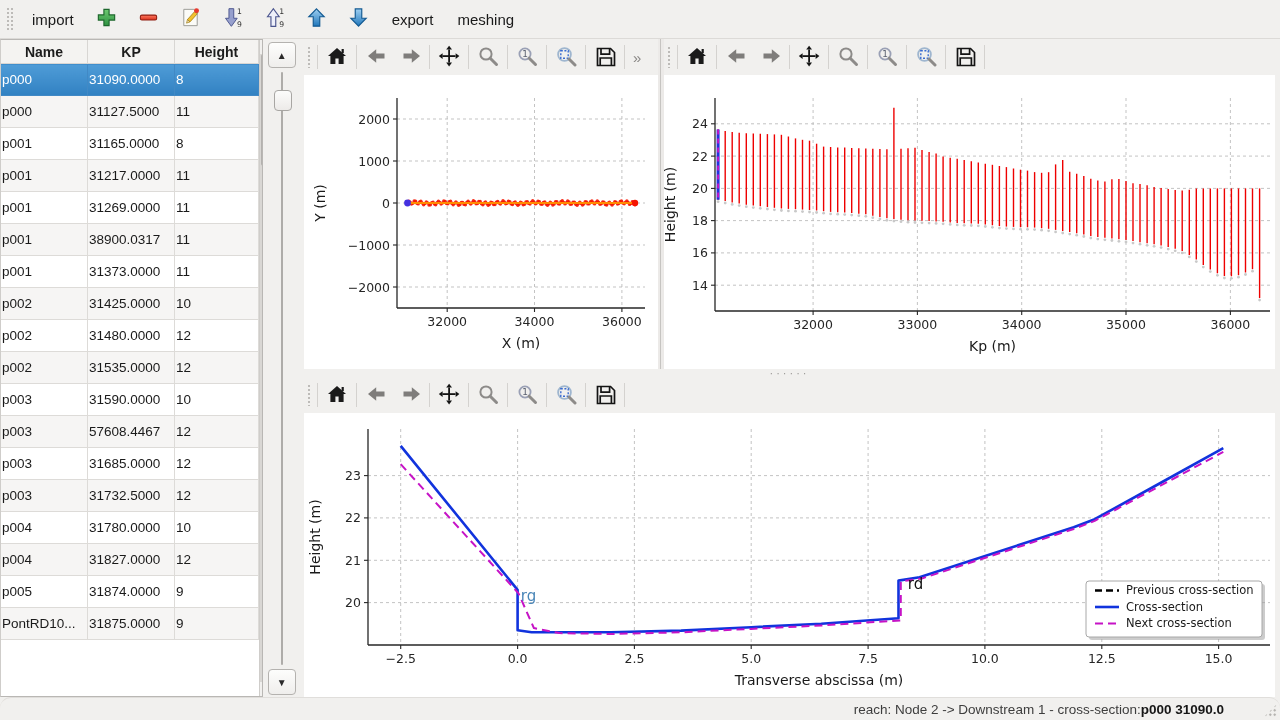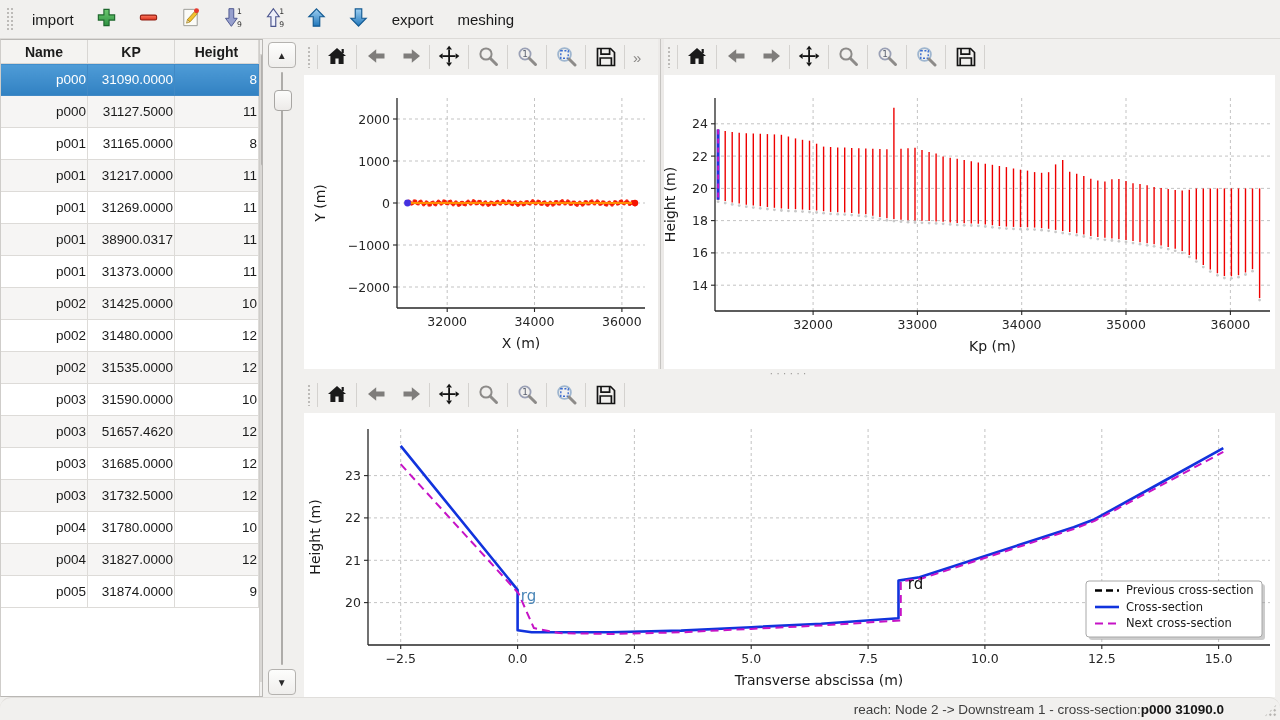--- a/index.html
+++ b/index.html
@@ -23,21 +23,21 @@
   .main{flex:1 1 auto;display:flex;min-height:0;}
 
   
   .left-panel{width:300px;flex:0 0 auto;display:flex;}
   .table-wrap{width:263px;display:flex;border:1px solid #b9b7b4;border-left-color:#cfcdca;
     background:#fff;overflow:hidden;}
   .grid-table{border-collapse:collapse;width:249px;table-layout:fixed;height:fit-content;}
   .grid-table th{height:21px;font:bold 14px "Liberation Sans",sans-serif;color:#1c1c1c;
     background:#f4f3f1;border:1px solid #d8d6d3;border-top:none;text-align:center;}
   .grid-table td{height:29px;font:13.5px "Liberation Sans",sans-serif;color:#1a1a1a;
-    border:1px solid #dddbd8;text-align:right;background:#fff;margin-left:32px;}
+    border:1px solid #dddbd8;text-align:left;background:#fff;margin-left:32px;}
   .grid-table tr.alt td{background:#f6f5f4;}
   .grid-table tr.sel td{background:linear-gradient(#4f9cd7,#3181c2);color:#fff;border-color:#4189c5;}
   .grid-table td:first-child,.grid-table th:first-child{border-left:none;}
 
   
   .in-sb{width:14px;background:#f1f0ee;border-left:1px solid #cfcdca;display:flex;
     flex-direction:column;align-items:center;flex:0 0 auto;}
   .in-sb .arr{width:14px;height:14px;display:flex;align-items:center;justify-content:center;
     color:#6d6b68;font-size:8px;flex:0 0 auto;}
   .in-sb .track{flex:1 1 auto;width:14px;background:#d9d7d4;position:relative;}
@@ -251,21 +251,21 @@
                 <td>31535.0000</td>
                 <td>12</td>
               </tr>
               <tr class="">
                 <td>p003</td>
                 <td>31590.0000</td>
                 <td>10</td>
               </tr>
               <tr class="alt">
                 <td>p003</td>
-                <td>51657.4620</td>
+                <td>57608.4467</td>
                 <td>12</td>
               </tr>
               <tr class="">
                 <td>p003</td>
                 <td>31685.0000</td>
                 <td>12</td>
               </tr>
               <tr class="alt">
                 <td>p003</td>
                 <td>31732.5000</td>
@@ -277,20 +277,25 @@
                 <td>10</td>
               </tr>
               <tr class="alt">
                 <td>p004</td>
                 <td>31827.0000</td>
                 <td>12</td>
               </tr>
               <tr class="">
                 <td>p005</td>
                 <td>31874.0000</td>
+                <td>9</td>
+              </tr>
+              <tr class="alt">
+                <td>PontRD10...</td>
+                <td>31875.0000</td>
                 <td>9</td>
               </tr>
             </tbody>
         </table>
         <div class="in-sb">
           <div class="arr">▲</div>
           <div class="track">
             <div class="thumb"></div>
           </div>
           <div class="arr">▼</div>

